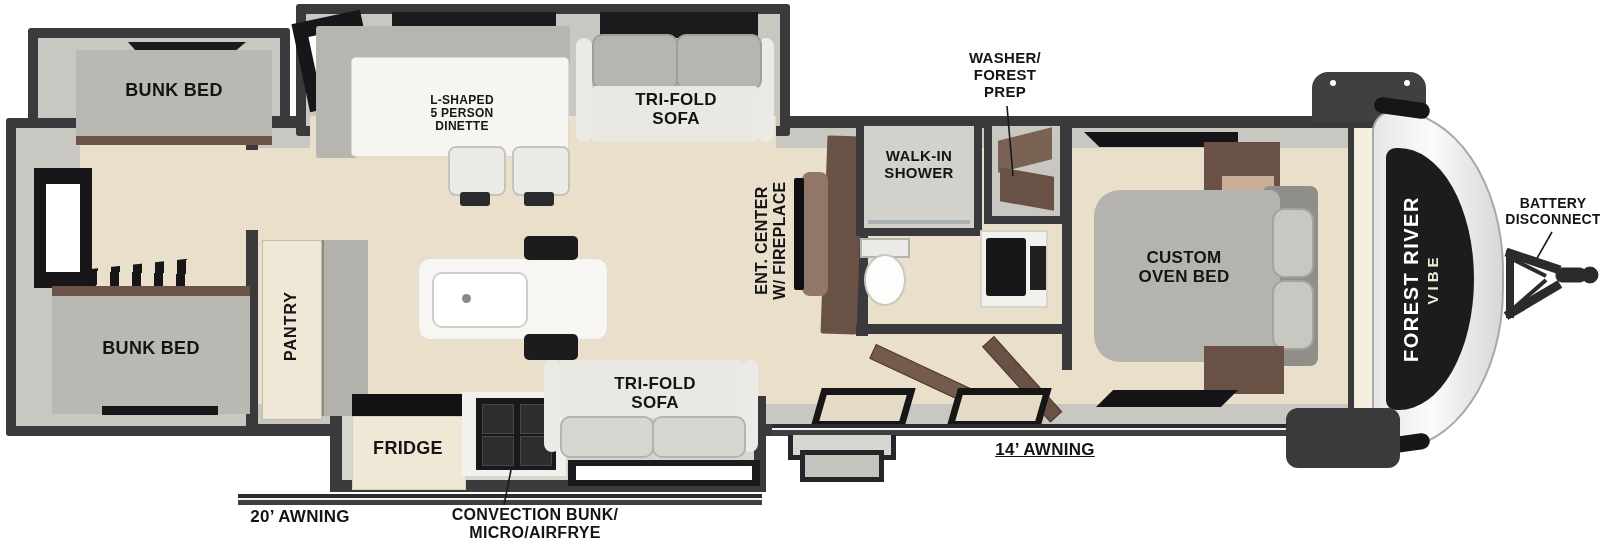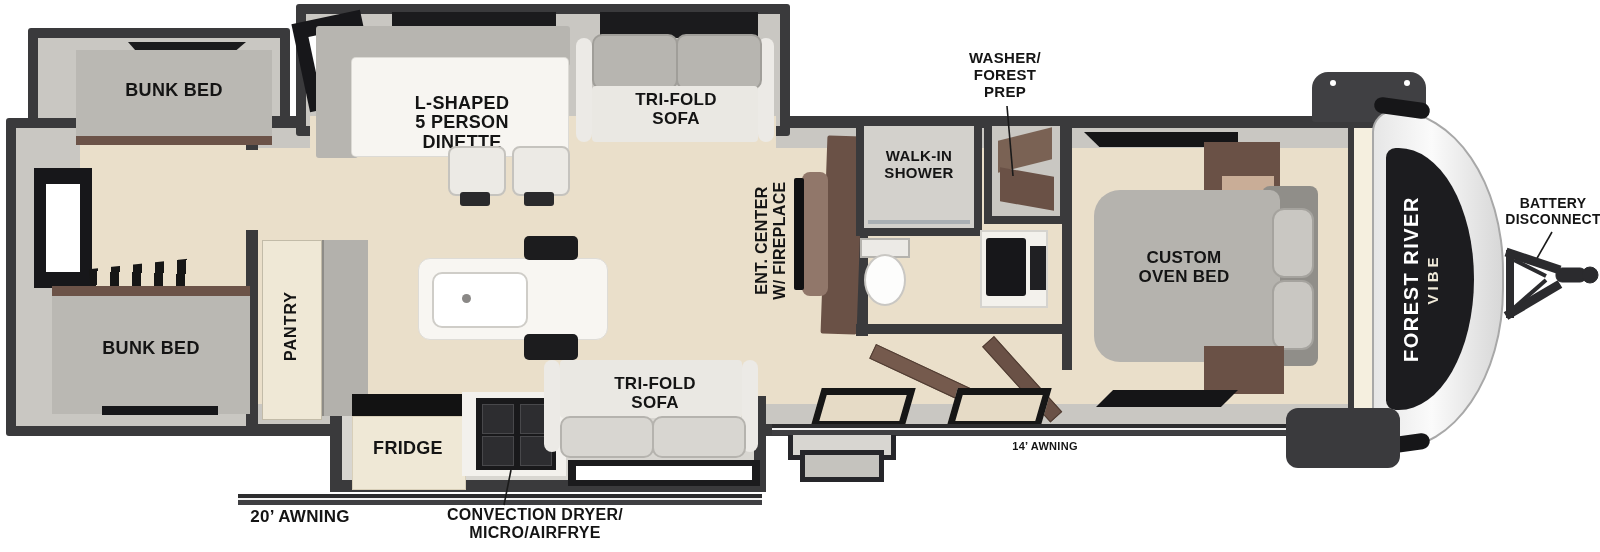--- a/index.html
+++ b/index.html
@@ -59,21 +59,21 @@
   <div class="lb" style="left:52px;top:338px;width:198px;font-size:18px;">BUNK BED</div>
   <div class="abs" style="left:102px;top:406px;width:116px;height:9px;background:#17171a;"></div>
 
   <div class="abs" style="left:262px;top:240px;width:58px;height:178px;background:#efe8d6;border:1px solid #c2bba8;"></div>
   <div class="lb rot" style="left:231px;top:317px;width:120px;font-size:16px;letter-spacing:1px;">PANTRY</div>
   <div class="abs" style="left:322px;top:240px;width:44px;height:176px;background:#b3b1ac;border-left:2px solid #8e8c87;"></div>
 
   <div class="abs" style="left:346px;top:26px;width:224px;height:40px;background:#b7b5b0;border-radius:3px;"></div>
   <div class="abs" style="left:316px;top:26px;width:42px;height:132px;background:#b7b5b0;border-radius:3px;"></div>
   <div class="abs" style="left:352px;top:58px;width:216px;height:98px;background:#f7f5f1;border-radius:4px;box-shadow:0 0 0 1px #dcdad5;"></div>
-  <div class="lb" style="left:372px;top:94px;width:180px;font-size:18px;line-height:1.08;">L-SHAPED
+  <div class="lb" style="left:372px;top:94px;width:180px;font-size:12px;line-height:1.08;">L-SHAPED
 5 PERSON
 DINETTE</div>
   <div class="abs" style="left:448px;top:146px;width:54px;height:46px;background:#eceae5;border:2px solid #c5c3be;border-radius:8px;"></div>
   <div class="abs" style="left:460px;top:192px;width:30px;height:14px;background:#2a2a2c;border-radius:3px;"></div>
   <div class="abs" style="left:512px;top:146px;width:54px;height:46px;background:#eceae5;border:2px solid #c5c3be;border-radius:8px;"></div>
   <div class="abs" style="left:524px;top:192px;width:30px;height:14px;background:#2a2a2c;border-radius:3px;"></div>
 
   <div class="abs" style="left:576px;top:38px;width:16px;height:104px;background:#eceae6;border-radius:8px;"></div>
   <div class="abs" style="left:758px;top:38px;width:16px;height:104px;background:#eceae6;border-radius:8px;"></div>
   <div class="abs" style="left:592px;top:34px;width:82px;height:52px;background:#b7b5b0;border:2px solid #a09e99;border-radius:10px;"></div>
@@ -169,28 +169,28 @@
     <div style="font-weight:bold;font-size:20px;letter-spacing:1.5px;line-height:1.2;">FOREST RIVER</div>
     <div style="font-weight:bold;font-size:15px;letter-spacing:4px;line-height:1.3;color:#f0ead9;">VIBE</div>
   </div>
   <div class="abs" style="left:1374px;top:100px;width:56px;height:16px;background:#161618;border-radius:8px;transform:rotate(8deg);"></div>
   <div class="abs" style="left:1374px;top:436px;width:56px;height:16px;background:#161618;border-radius:8px;transform:rotate(-8deg);"></div>
 
   <div class="abs" style="left:788px;top:426px;width:98px;height:24px;border:5px solid #26262a;background:#d8d6d1;"></div>
   <div class="abs" style="left:800px;top:450px;width:74px;height:22px;border:5px solid #26262a;background:#c5c3be;"></div>
 
   <div class="abs" style="left:772px;top:424px;width:548px;height:11px;background:linear-gradient(180deg,#2c2c2e 0,#2c2c2e 36%,#f2f2f2 36%,#f2f2f2 58%,#3f3f42 58%,#3f3f42 100%);"></div>
-  <div class="lb" style="left:965px;top:440px;width:160px;font-size:11px;">14’ AWNING</div>
+  <div class="lb" style="left:965px;top:440px;width:160px;font-size:17px;text-decoration:underline;">14’ AWNING</div>
   <div class="abs" style="left:238px;top:494px;width:524px;height:11px;background:linear-gradient(180deg,#2c2c2e 0,#2c2c2e 36%,#f2f2f2 36%,#f2f2f2 58%,#3f3f42 58%,#3f3f42 100%);"></div>
   <div class="lb" style="left:215px;top:507px;width:170px;font-size:17px;">20’ AWNING</div>
 
   <div class="lb" style="left:952px;top:50px;width:106px;font-size:15px;">WASHER/
 FOREST
 PREP</div>
-  <div class="lb" style="left:415px;top:506px;width:240px;font-size:16px;">CONVECTION DRYER/
+  <div class="lb" style="left:415px;top:506px;width:240px;font-size:16px;">CONVECTION BUNK/
 MICRO/AIRFRYE</div>
   <div class="lb" style="left:1502px;top:196px;width:102px;font-size:14px;">BATTERY
 DISCONNECT</div>
   <div class="abs" style="left:1286px;top:408px;width:114px;height:60px;background:#3a3a3d;border-radius:12px;"></div>
 
   <svg width="1600" height="552" viewBox="0 0 1600 552">
     <line x1="511" y1="470" x2="504" y2="505" stroke="#1a1a1a" stroke-width="1.6"></line>
     <line x1="1007" y1="106" x2="1013" y2="176" stroke="#1a1a1a" stroke-width="1.6"></line>
     <line x1="1552" y1="232" x2="1536" y2="260" stroke="#1a1a1a" stroke-width="1.6"></line>
     <g stroke="#2b2b2e" fill="#2b2b2e">

